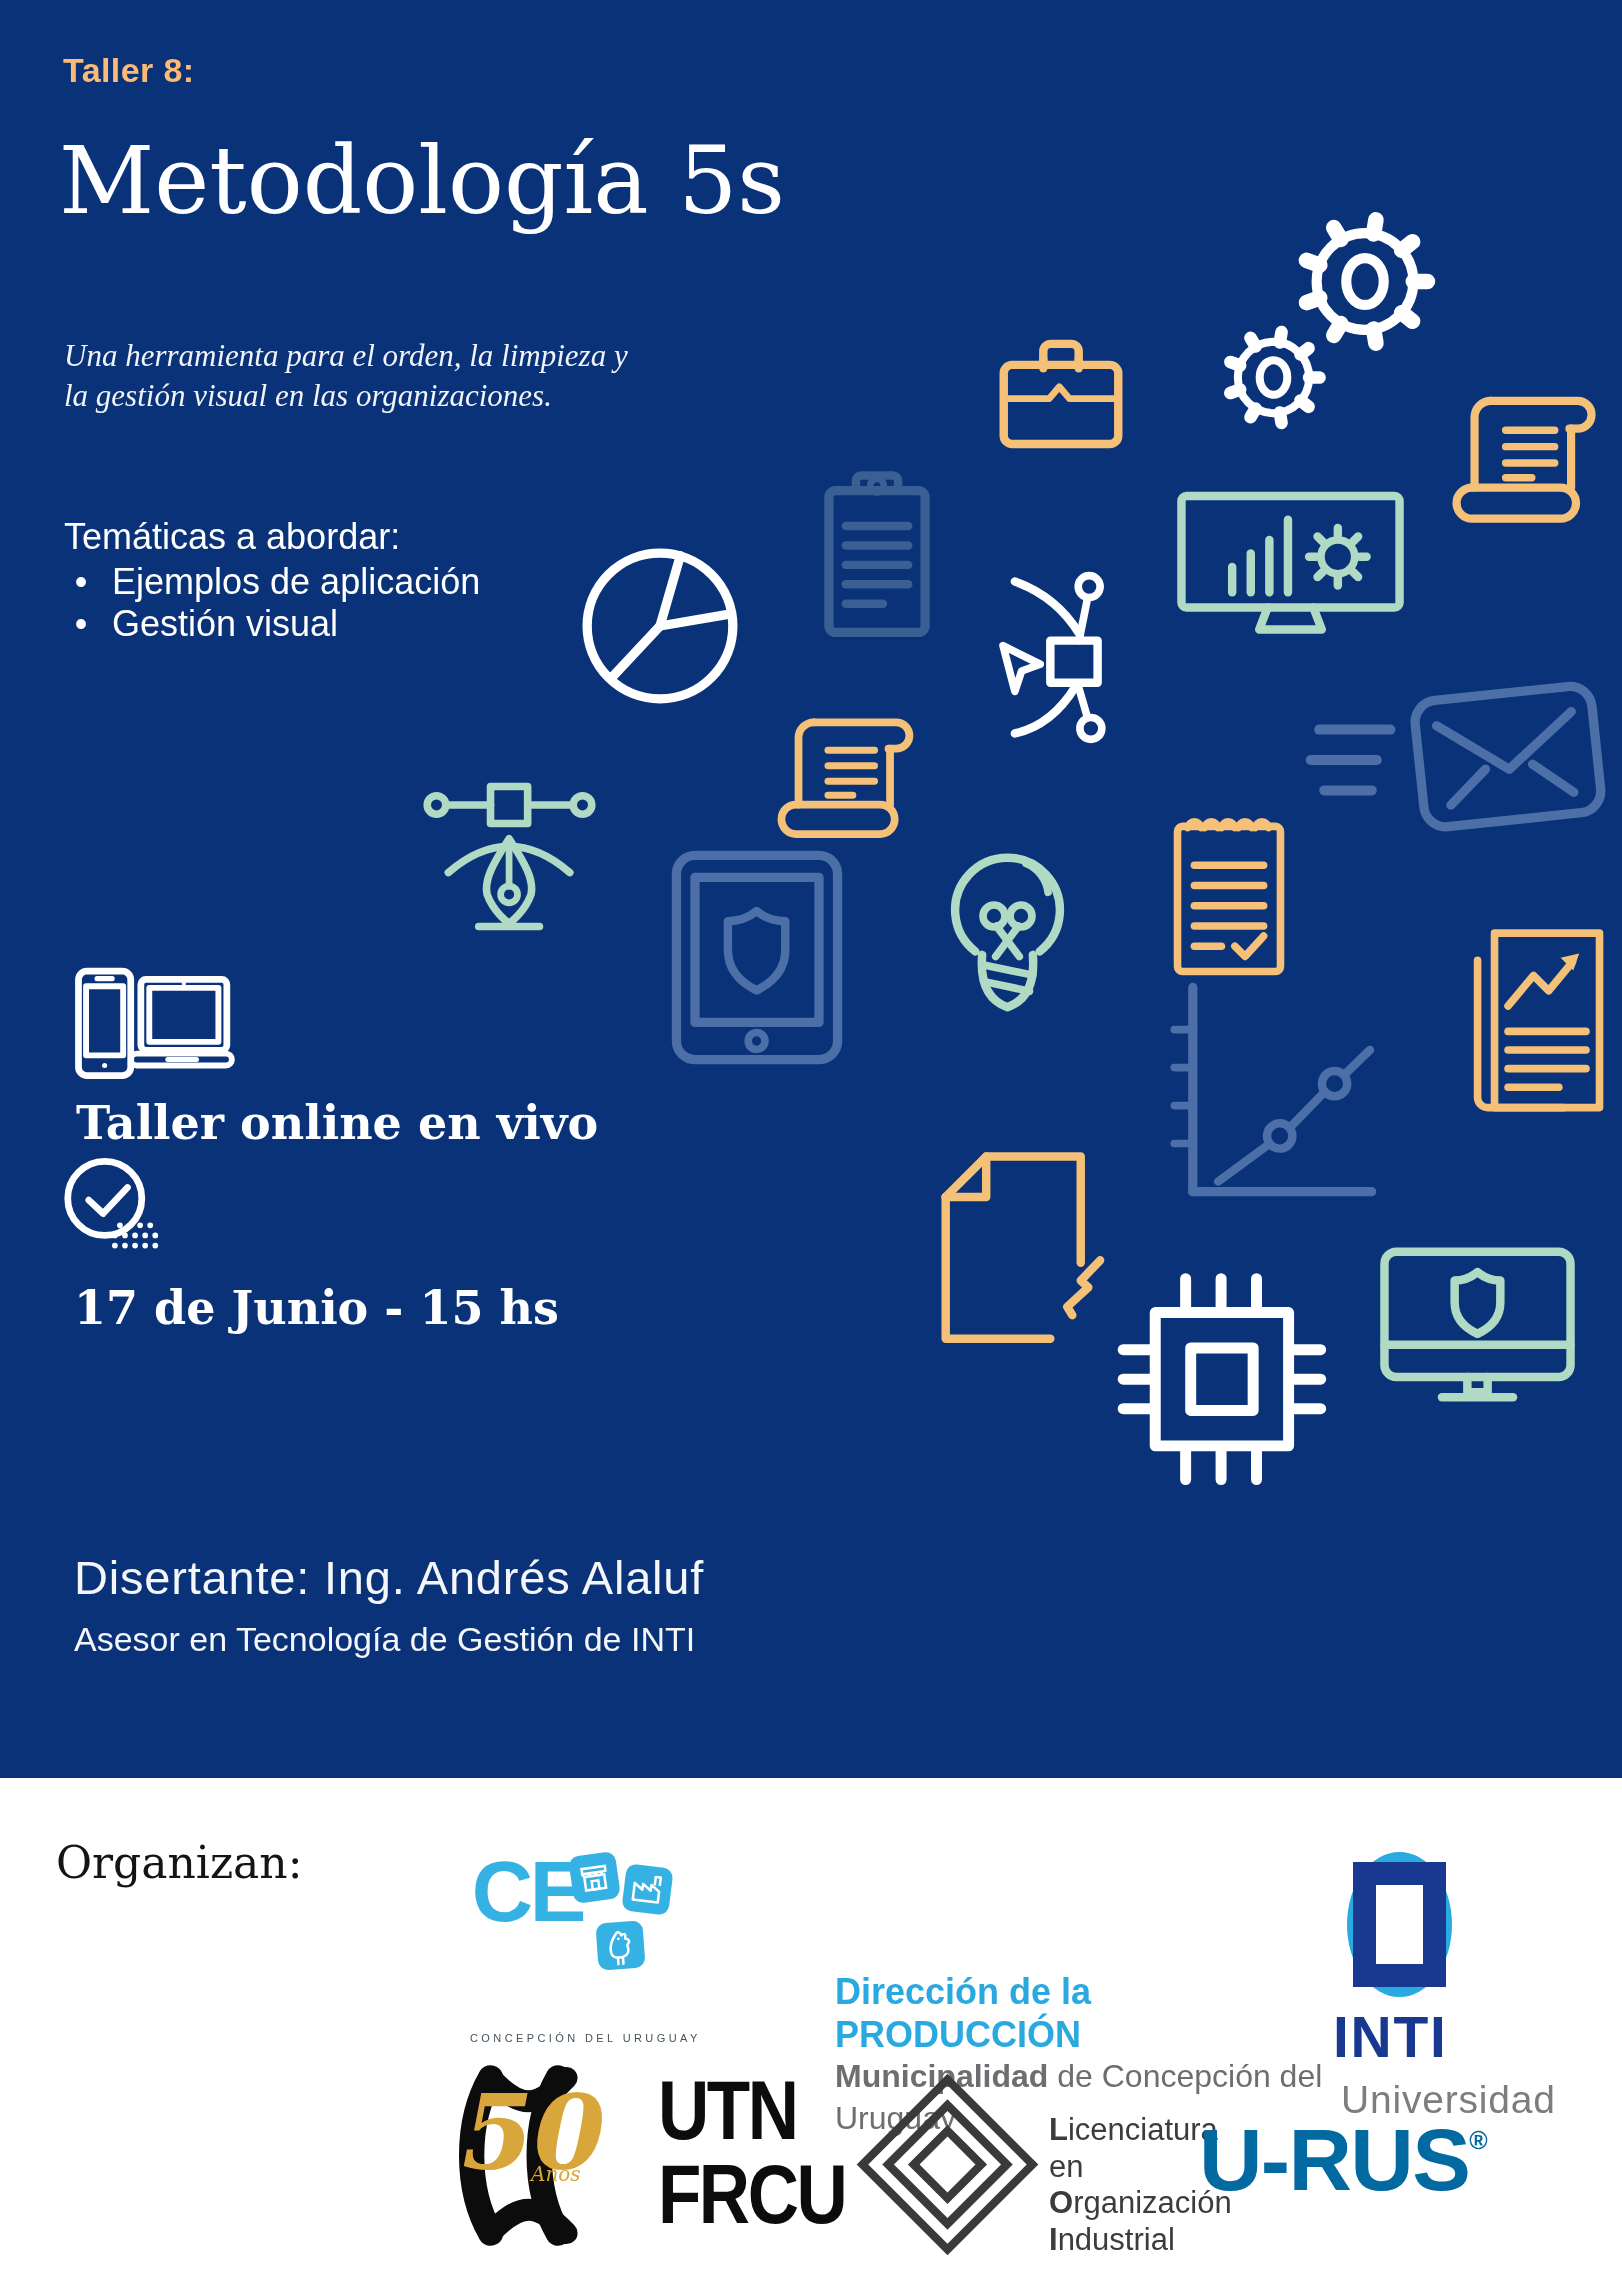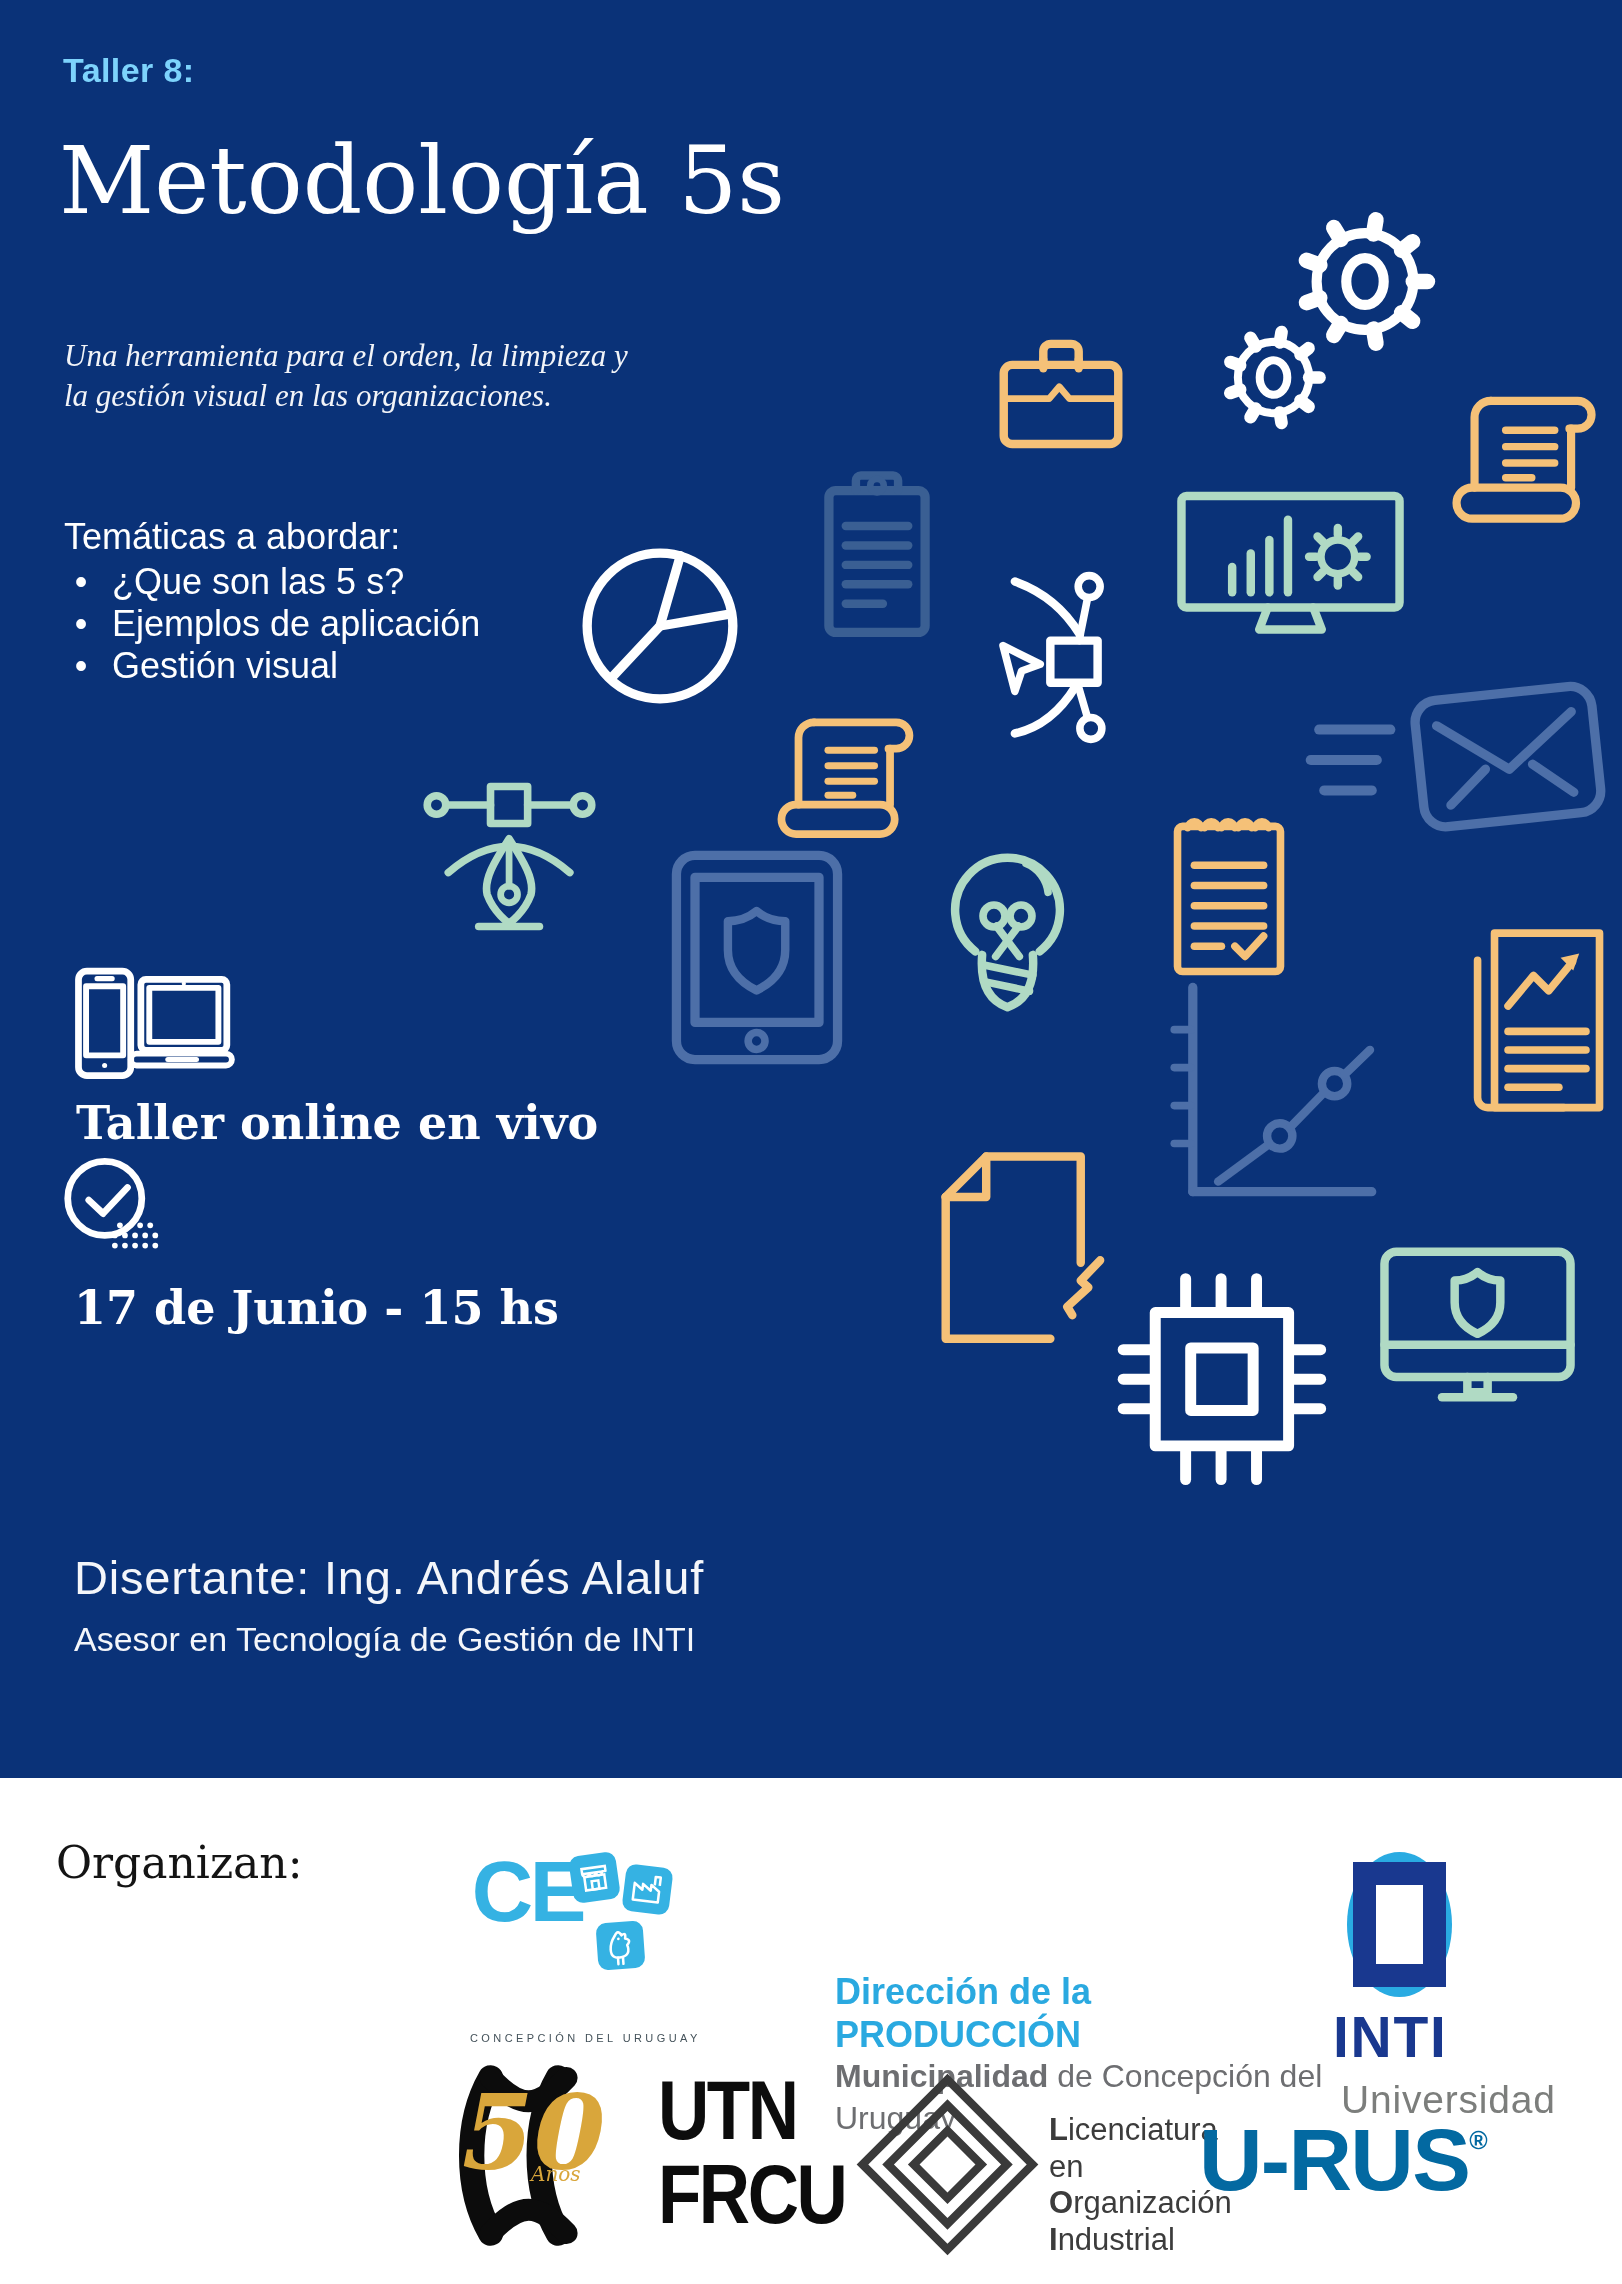--- a/index.html
+++ b/index.html
@@ -6,21 +6,21 @@
     --c-bg:#0a3278; --c-yellow:#f5c178; --c-mint:#b0dac4; --c-steel:#4d6fa8;
     --c-steel_dark:#3a5f93; --c-white:#ffffff;
   }
   *{margin:0;padding:0;box-sizing:border-box}
   body{font-family:"Liberation Sans",sans-serif;background:#ffffff}
   #poster{position:relative;width:1623px;height:2284px;background:var(--c-bg);overflow:hidden}
   .abs{position:absolute}
   svg.ic{position:absolute;fill:none;stroke-linecap:round;stroke-linejoin:round;overflow:visible}
 
   
-  .kicker{left:63px;top:51px;font-size:34px;font-weight:bold;color:#7dd3fc;letter-spacing:0.4px}
+  .kicker{left:63px;top:51px;font-size:34px;font-weight:bold;color:#fdba74;letter-spacing:0.4px}
   .title{left:59px;top:127px;font-family:"DejaVu Serif",serif;font-size:93px;color:#fff}
   .subtitle{left:64px;top:336px;width:592px;font-family:"Liberation Serif",serif;font-style:italic;font-size:31px;line-height:1.3;color:#f2f4f8}
   .topics-head{left:64px;top:516px;font-size:36px;color:#fff}
   .topics-list{left:68px;top:561px;list-style:none;color:#fff;font-size:36px;line-height:1.17}
   .topics-list li{padding-left:44px;position:relative}
   .topics-list li::before{content:"•";position:absolute;left:6.8px;font-size:36px}
   .mode{left:76px;top:1096px;font-family:"DejaVu Serif",serif;font-weight:bold;font-size:46px;color:#fff}
   .date{left:74px;top:1281px;font-family:"DejaVu Serif",serif;font-weight:bold;font-size:46px;color:#fff}
   .speaker-name{left:74px;top:1550px;font-size:47px;font-weight:400;color:#f4f6fa;letter-spacing:0.8px}
   .speaker-role{left:74px;top:1620px;font-size:34px;color:#f4f6fa}
@@ -55,21 +55,20 @@
 <body>
 
 <div id="poster">
 
   <div class="abs kicker">Taller 8:</div>
   <div class="abs title">Metodología 5s</div>
   <div class="abs subtitle">Una herramienta para el orden, la limpieza y la gestión visual en las organizaciones.</div>
 
   <div class="abs topics-head">Temáticas a abordar:</div>
   <ul class="abs topics-list">
-    <li>¿Que son las 5 s?</li>
     <li>Ejemplos de aplicación</li>
     <li>Gestión visual</li>
   </ul>
 
   <div class="abs mode">Taller online en vivo</div>
   <div class="abs date">17 de Junio - 15 hs</div>
 
   <div class="abs speaker-name">Disertante: Ing. Andrés Alaluf</div>
   <div class="abs speaker-role">Asesor en Tecnología de Gestión de INTI</div>
 

